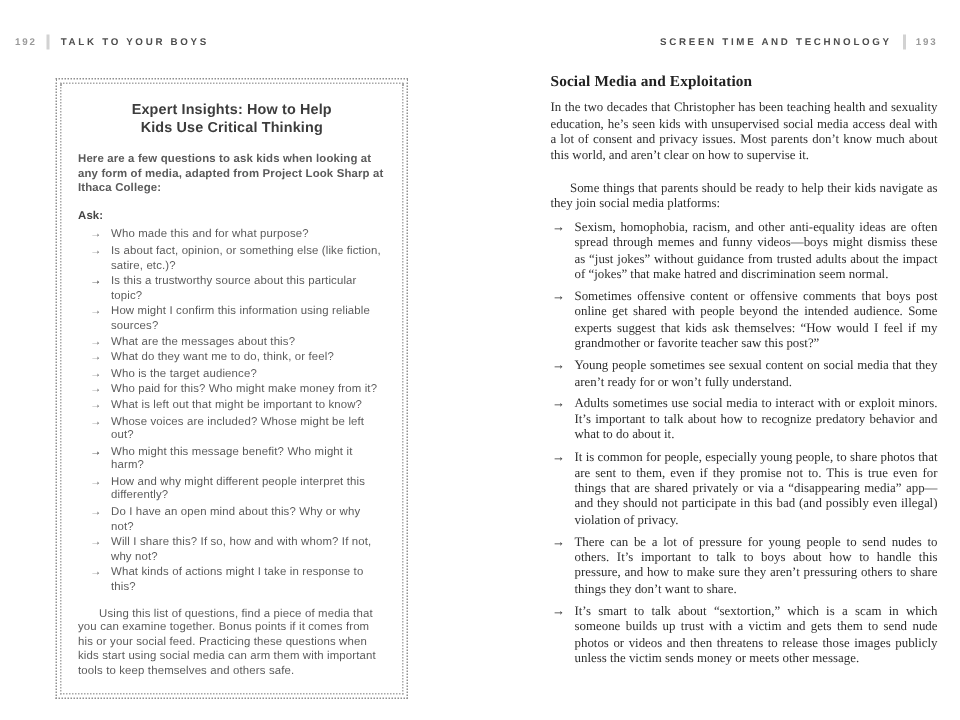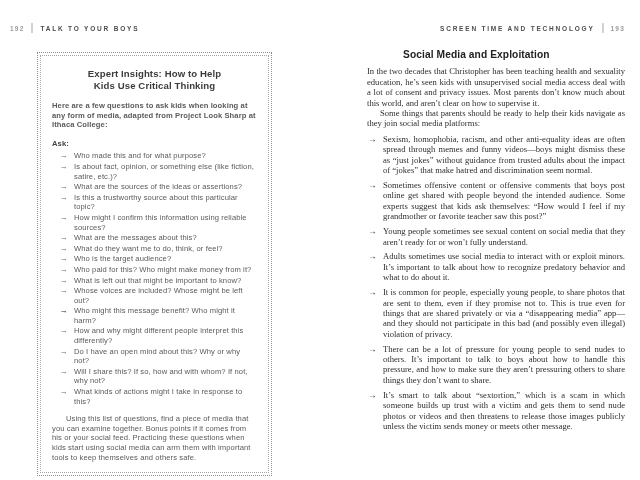--- a/index.html
+++ b/index.html
@@ -51,27 +51,27 @@
   ul.qlist .arr { position: absolute; left: 0; top: 0; color: #6a6a6a; }
   .box-closing { text-indent: 14px; }
 
   
   .right-content {
     position: absolute; top: 50px; left: 47px; width: 258px;
     font-family: "Liberation Serif", serif;
     color: #2e2e2e; font-size: 8.6px; line-height: 10.4px;
   }
   .section-title {
-    font-family: Liberation Sans, sans-serif;
+    font-family: Liberation Serif, serif;
     font-size: 10.2px; font-weight: bold; color: #222;
-    margin-bottom: 6px; letter-spacing: 0.1px; margin-left: 36px;
+    margin-bottom: 6px; letter-spacing: 0.1px;
   }
   .para { text-align: justify; }
   .para.indent-first { text-indent: 13px; }
-  .para + .para { margin-top: 0; }
+  .para + .para { margin-top: 12px; }
   ul.blist { list-style: none; margin-top: 5px; }
   ul.blist li {
     position: relative; padding-left: 16px; margin-bottom: 4.5px;
     text-align: justify;
   }
   ul.blist .arr {
     position: absolute; left: 1px; top: 0; color: #333;
     font-family: "Liberation Serif", serif;
   }
 </style>
@@ -102,21 +102,20 @@
               <span>Who made this and for what purpose?</span>
             </li>
 
             <li>
               <span class="arr">→</span>
               <span>Is about fact, opinion, or something else (like fiction, satire, etc.)?</span>
             </li>
 
             <li>
               <span class="arr">→</span>
-              <span>What are the sources of the ideas or assertions?</span>
             </li>
 
             <li>
               <span class="arr">→</span>
               <span>Is this a trustworthy source about this particular topic?</span>
             </li>
 
             <li>
               <span class="arr">→</span>
               <span>How might I confirm this information using reliable sources?</span>

